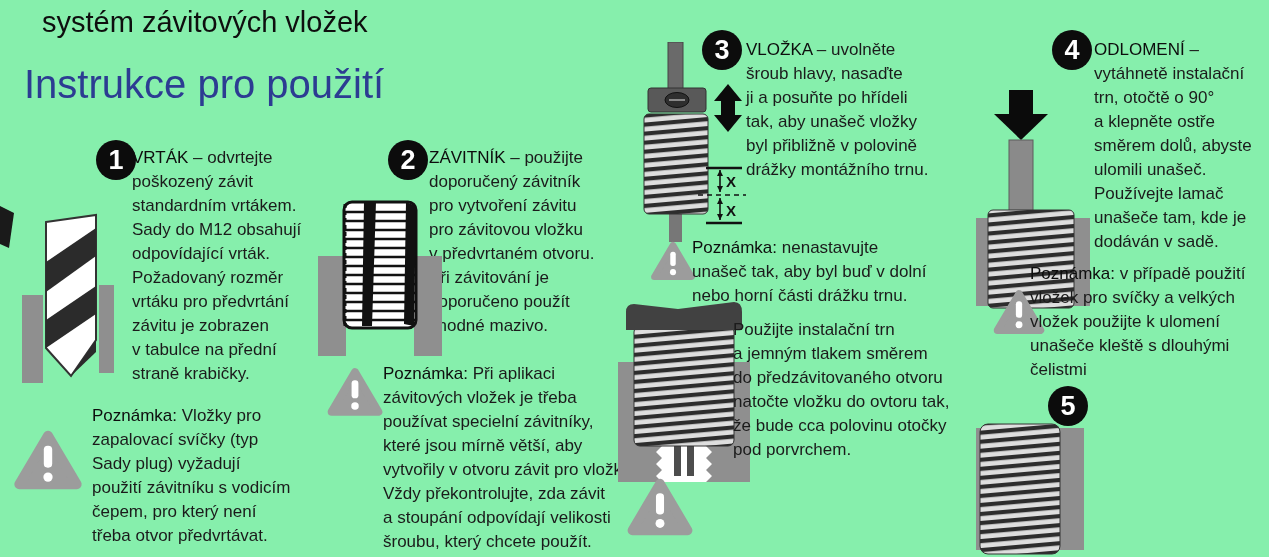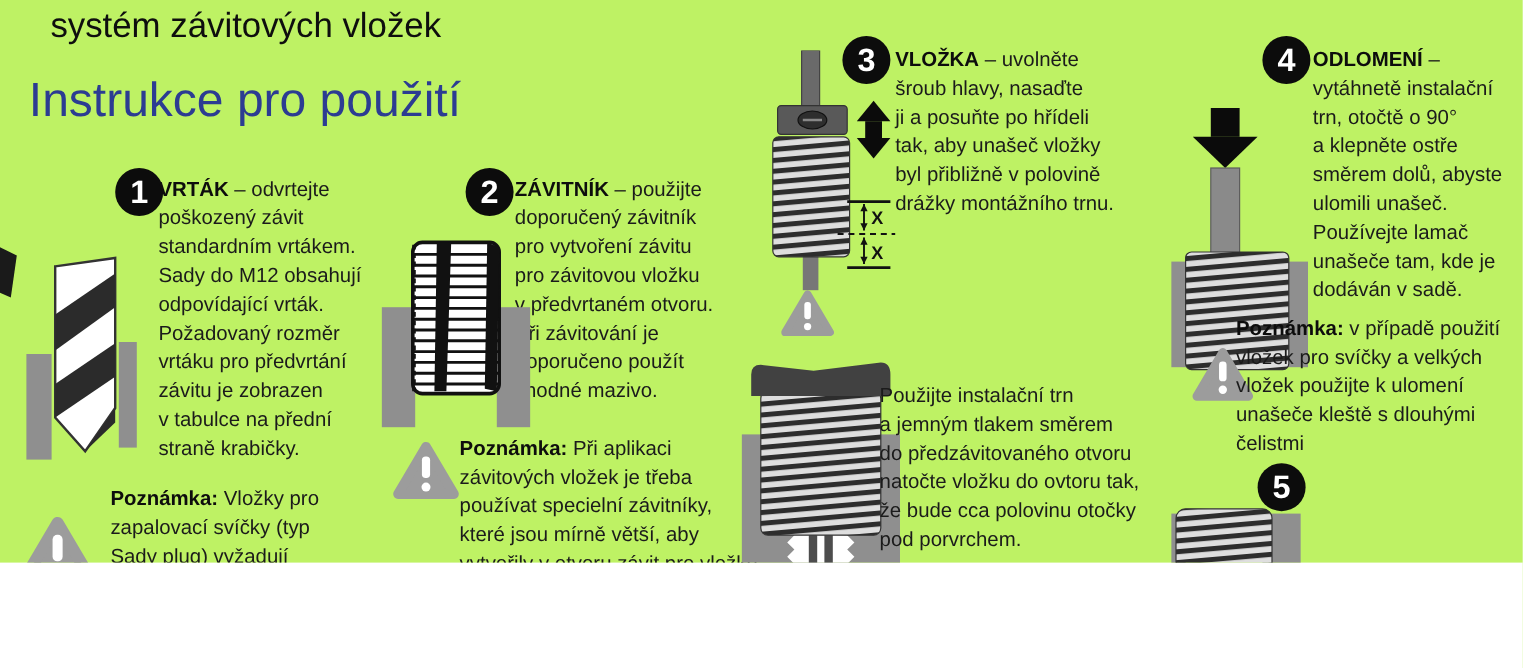--- a/index.html
+++ b/index.html
@@ -1,25 +1,25 @@
 <!DOCTYPE html>
 <html style="--title-blue: #2c3c92; --block-gray: #8f8f8f; --warning-gray: #9c9c9c;"><head>
 <meta charset="utf-8">
 <style>
   body{margin:0;background:#fff}
-  .page{position:relative;width:1269px;height:469px;background:#bef264;overflow:hidden;
+  .page{position:relative;width:1269px;height:557px;background:#86efac;overflow:hidden;
         font-family:"Liberation Sans",sans-serif;color:#1b1b1b}
   .abs{position:absolute}
   .subtitle{font-size:29px;color:#0e0e0e}
   .title{margin:12px;font-size:40px;font-weight:400;color:var(--title-blue,#2c3c92)}
   .badge{width:40px;height:40px;border-radius:50%;background:#0c0c0c;color:#fff;
          display:flex;align-items:center;justify-content:center;
          font-size:27px;font-weight:bold}
   .body{margin:0;font-size:17px;line-height:24px;white-space:pre}
-  .body b{font-weight:bold;color:#0d0d0d}
+  .body b{font-weight:normal;color:#0d0d0d}
   svg{display:block}
   .blk{fill:var(--block-gray,#8f8f8f)}
 </style>
 </head>
 <body>
 
 <div class="page">
 
   <svg width="0" height="0" style="position:absolute" aria-hidden="true">
     <defs>
@@ -145,20 +145,23 @@
         <polygon points="84,178 81,172 87,172" fill="#111" stroke="none"></polygon>
       </g>
       <text x="90" y="145" font-size="15" font-weight="bold" fill="#111">X</text>
       <text x="90" y="174" font-size="15" font-weight="bold" fill="#111">X</text>
     </svg>
   </div>
 
   <svg class="abs" style="left:650px;top:240px" width="46" height="42" viewBox="0 0 64 58">
       <use href="#warn-tri"></use>
     </svg>
+  <p class="abs body" style="left:692px;top:236px"><b>Poznámka:</b><span> nenastavujte
+unašeč tak, aby byl buď v dolní
+nebo horní části drážku trnu.</span></p>
 
   <div class="abs" style="left:618px;top:300px">
     <svg width="132" height="185" viewBox="0 0 132 185">
       <rect class="blk" x="0" y="62" width="132" height="120"></rect>
       <path d="M44,98 L38,104 L44,110 L38,116 L44,122 L38,128 L44,134 L38,140 L44,146 L38,152 L44,158 L38,164 L44,170 L38,176 L44,182 L88,182 L94,176 L88,170 L94,164 L88,158 L94,152 L88,146 L94,140 L88,134 L94,128 L88,122 L94,116 L88,110 L94,104 L88,98 Z" fill="#fff"></path>
       <rect x="56" y="140" width="7" height="36" fill="#4d4d4d"></rect>
       <rect x="69" y="140" width="7" height="36" fill="#4d4d4d"></rect>
       <rect x="16" y="26" width="100" height="120" rx="6" fill="url(#coilp)" stroke="#333"></rect>
       <path d="M8,30 L8,12 Q8,4 16,4 L60,9 L116,2 Q124,2 124,12 L124,30 Z" fill="#414141"></path>
     </svg>

